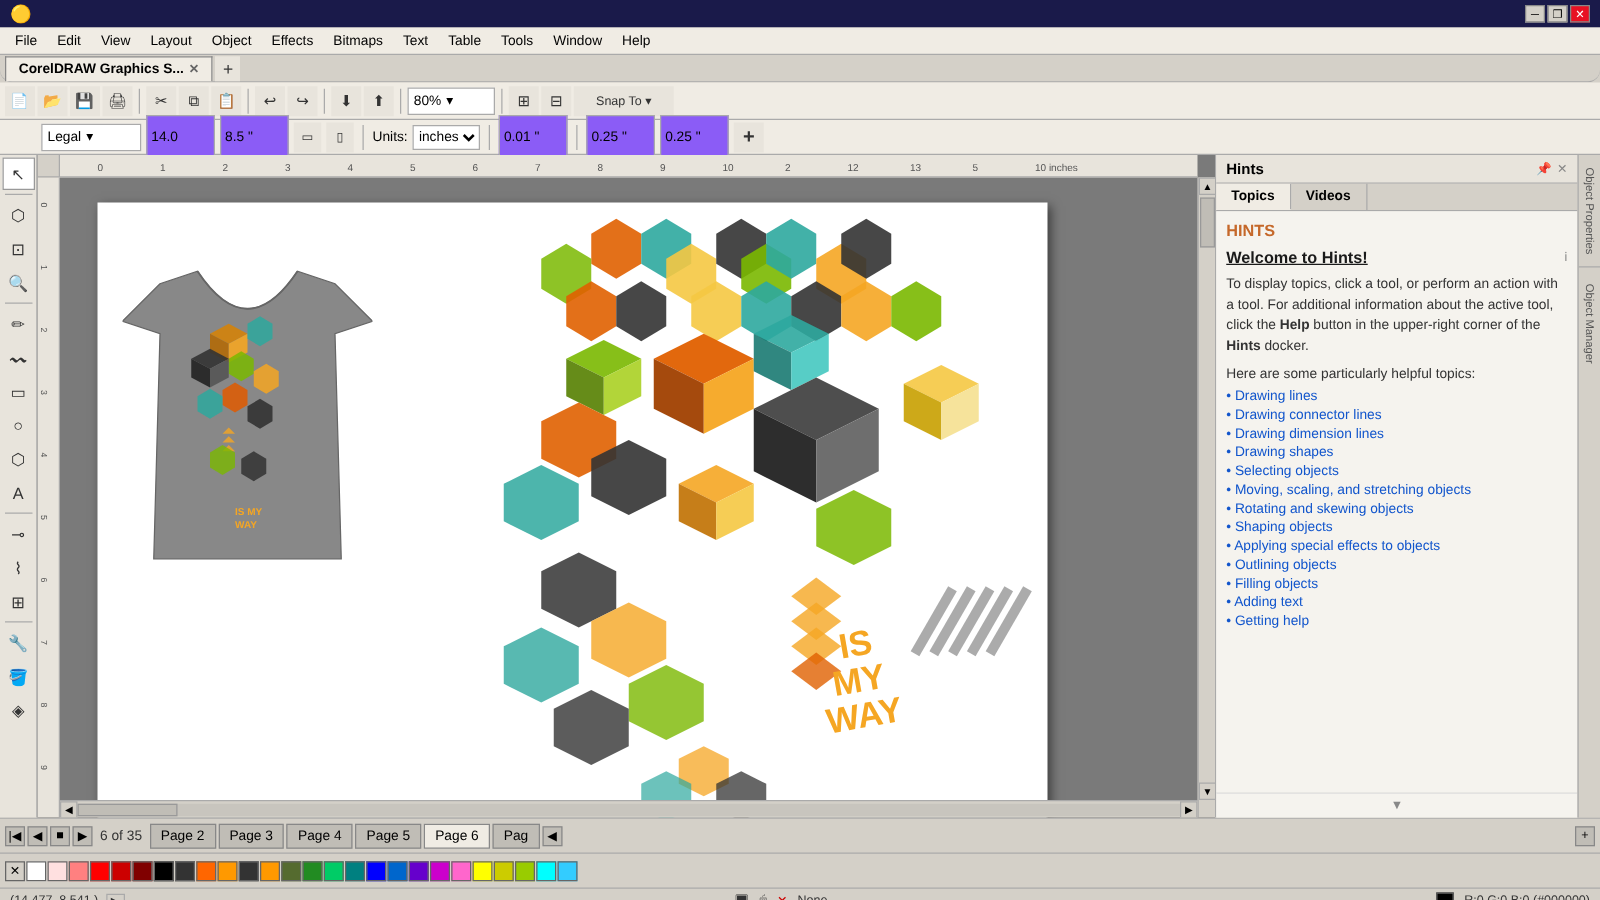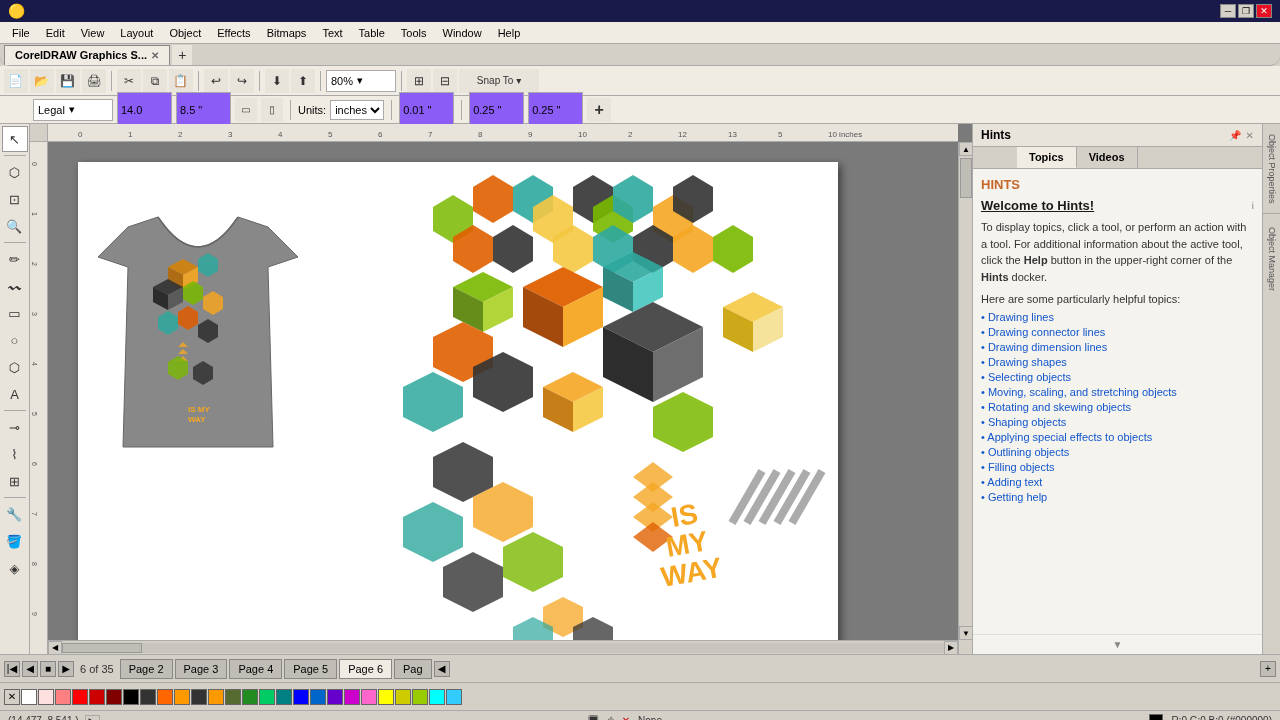--- a/index.html
+++ b/index.html
@@ -207,21 +207,20 @@
       padding: 4px 12px;
       font-size: 11px;
       cursor: pointer;
       border-right: 1px solid #aaa;
       font-weight: bold;
     }
     .hints-tab.active {
       background: #f0ece4;
       border-bottom: 1px solid #f0ece4;
       font-weight: bold;
-      margin-left: 44px;
     }
     .hints-content {
       flex: 1;
       background: #f5f3ee;
       padding: 8px;
       overflow-y: auto;
     }
     .hints-panel-title {
       font-size: 13px;
       font-weight: bold;

